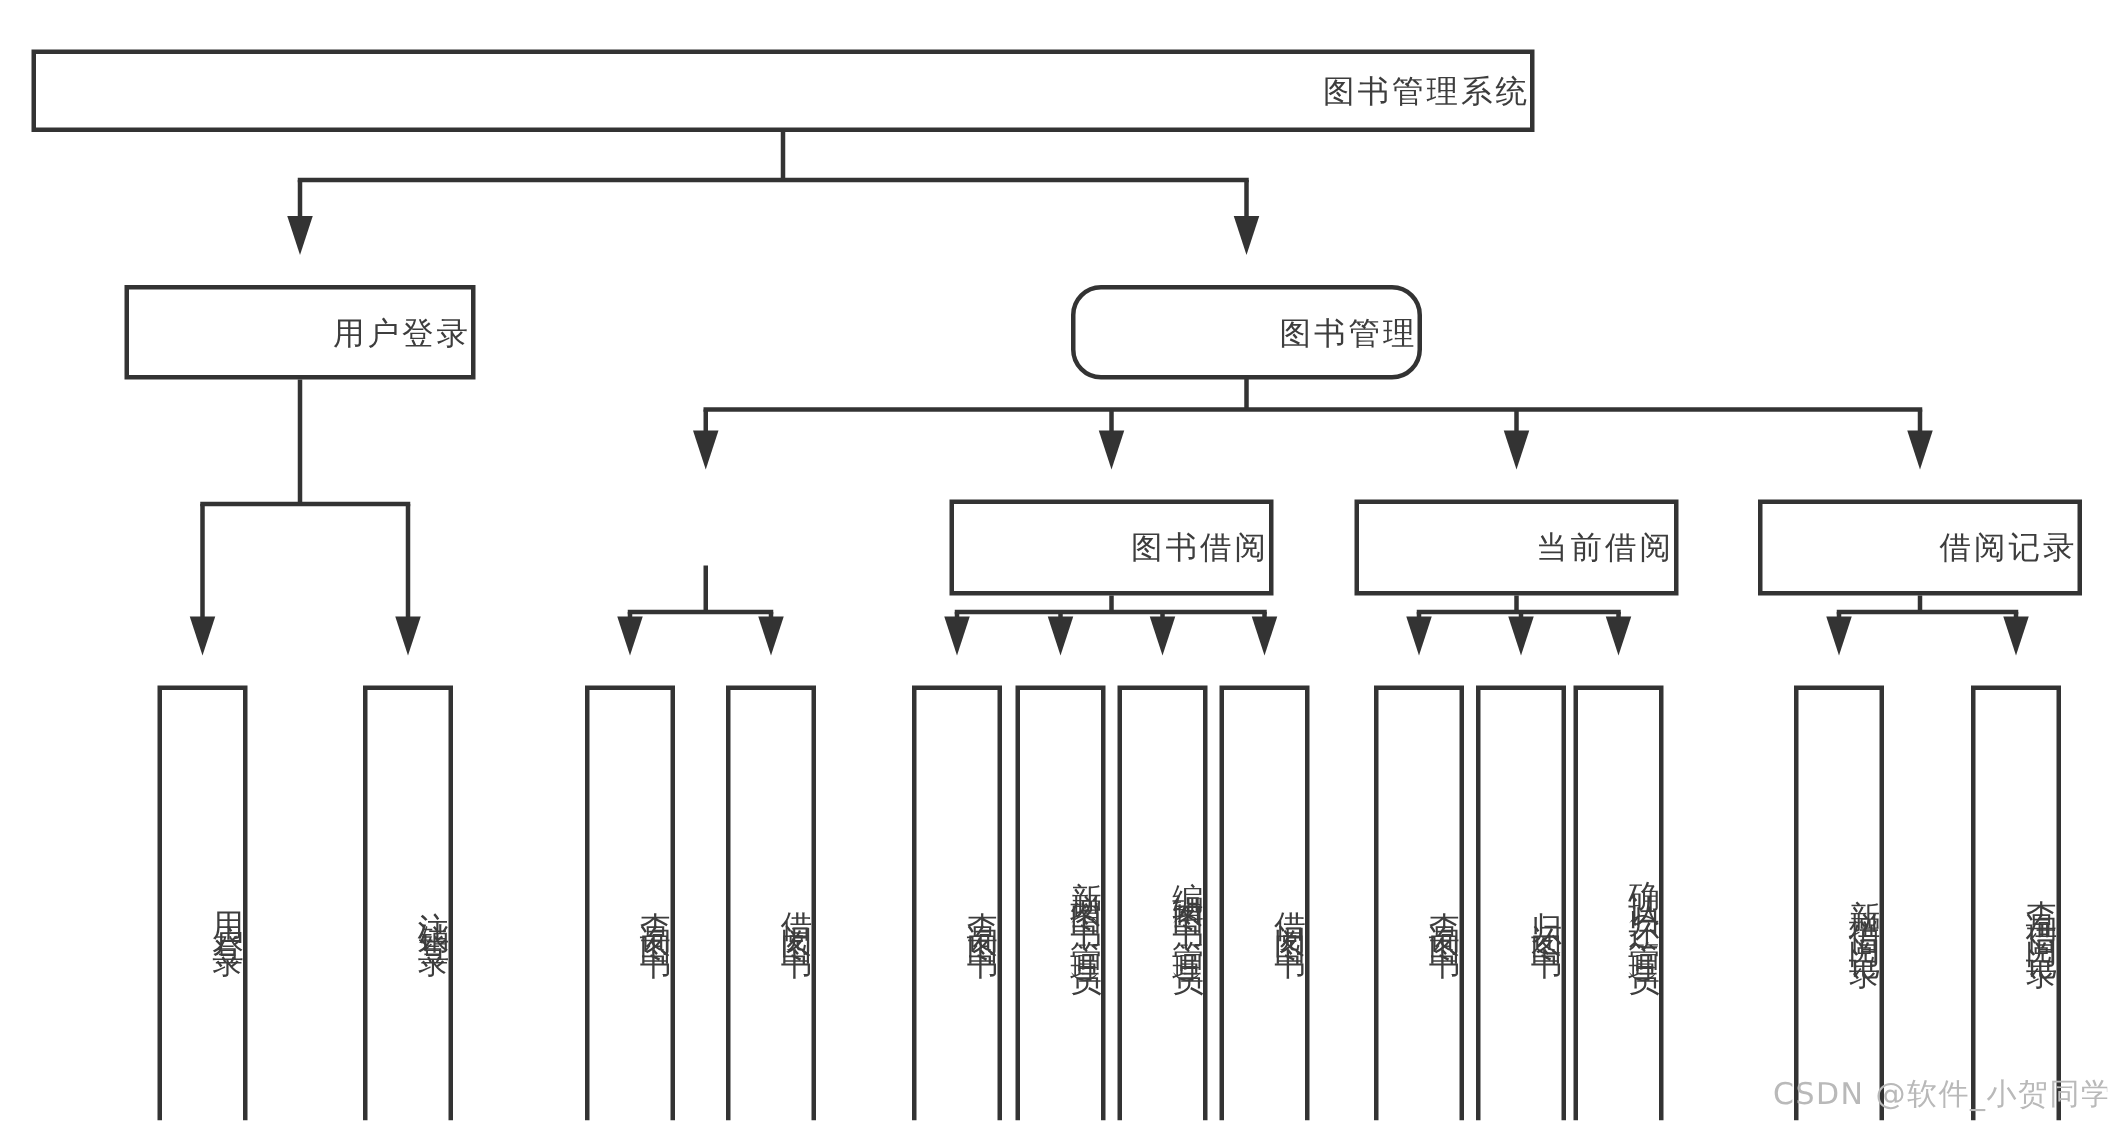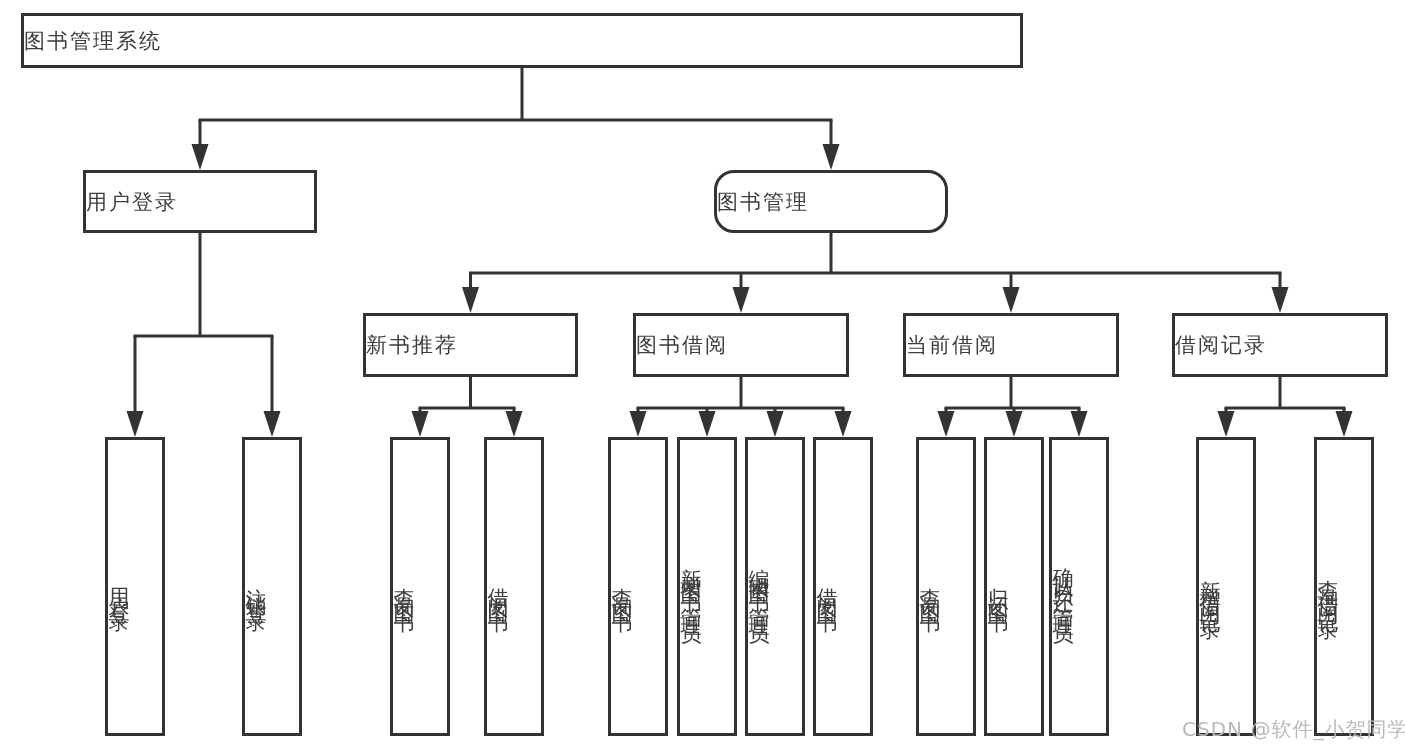--- a/index.html
+++ b/index.html
@@ -5,22 +5,22 @@
   * { margin:0; padding:0; box-sizing:border-box; }
   html,body { background:#fff; }
   body { font-family:"DejaVu Sans","Liberation Sans",sans-serif; }
   .stage {
     position:relative; width:1405px; height:747px;
     background:var(--bg,#ffffff); overflow:hidden;
   }
   svg.connectors { position:absolute; left:0; top:0; z-index:1; }
   .node {
     position:absolute; border:3px solid var(--border,#333333);
-    background:#ffffff; display:flex; align-items:center; justify-content:flex-start;
-    color:var(--text,#3d3d3d); font-size:21px; z-index:2;
+    background:#ffffff; display:flex; align-items:center; justify-content:flex-end;
+    color:var(--text,#3d3d3d); font-size:21px; z-index:2;margin-top:20px;
   }
   .hlabel { letter-spacing:2px; white-space:nowrap; }
   .vlabel {
     writing-mode:vertical-rl; text-orientation:mixed;
     letter-spacing:8px; line-height:1; white-space:nowrap;
   }
   .watermark {
     position:absolute; left:1182px; top:716px; z-index:5;
     font-size:20px; color:var(--wm,#b9b9b9); letter-spacing:1px; white-space:nowrap;
   }
@@ -103,23 +103,20 @@
     <span class="hlabel">图书管理系统</span>
   </div>
 
   <div class="node" style="left:83px; top:170px; width:234px; height:63px;">
     <span class="hlabel">用户登录</span>
   </div>
   <div class="node" style="left:714px; top:170px; width:234px; height:63px;border-radius:20px;">
     <span class="hlabel">图书管理</span>
   </div>
 
-  <div class="node" style="left:363px; top:313px; width:215px; height:64px;">
-    <span class="hlabel">新书推荐</span>
-  </div>
   <div class="node" style="left:903px; top:313px; width:216px; height:64px;">
     <span class="hlabel">当前借阅</span>
   </div>
   <div class="node" style="left:633px; top:313px; width:216px; height:64px;">
     <span class="hlabel">图书借阅</span>
   </div>
   <div class="node" style="left:1172px; top:313px; width:216px; height:64px;">
     <span class="hlabel">借阅记录</span>
   </div>
 

